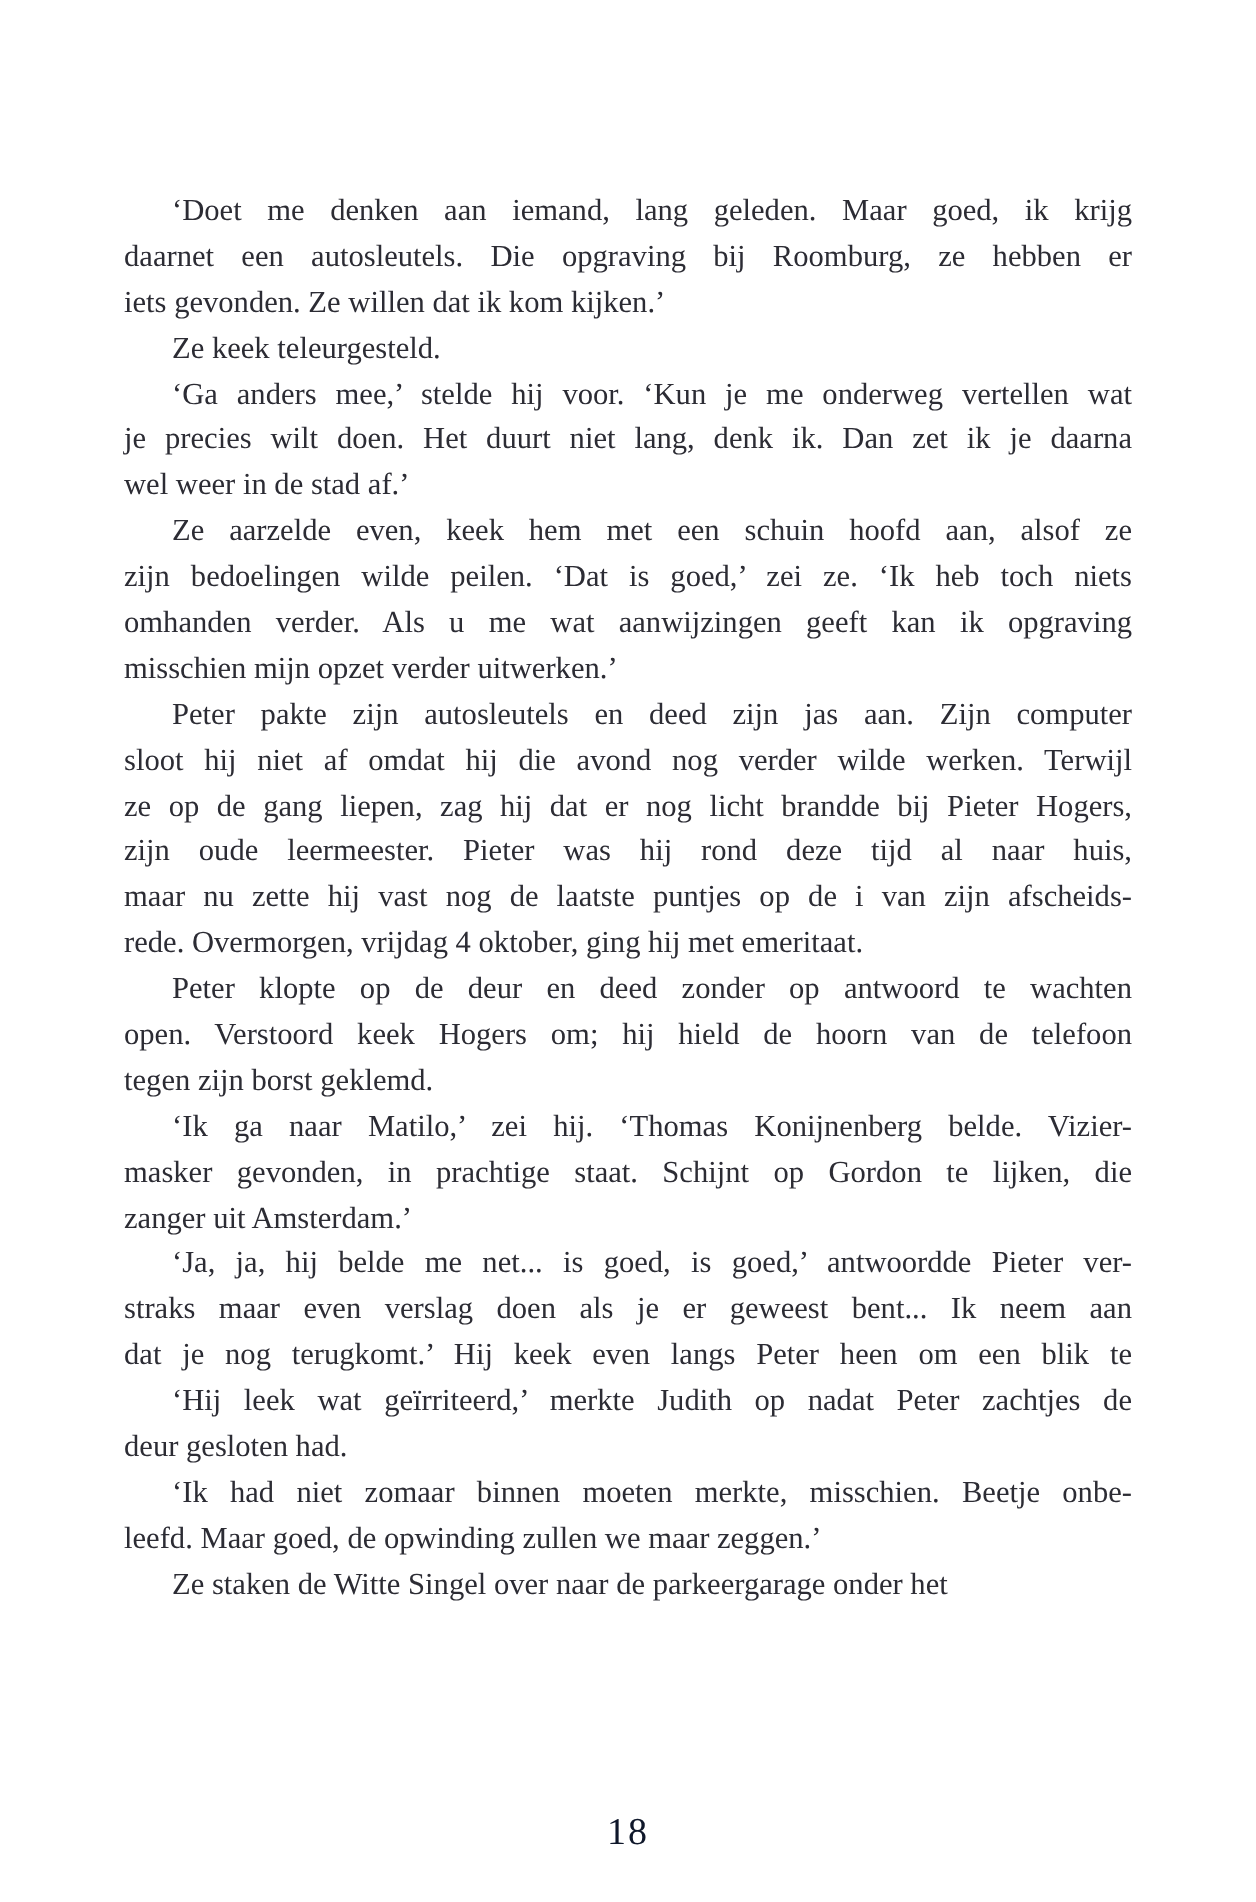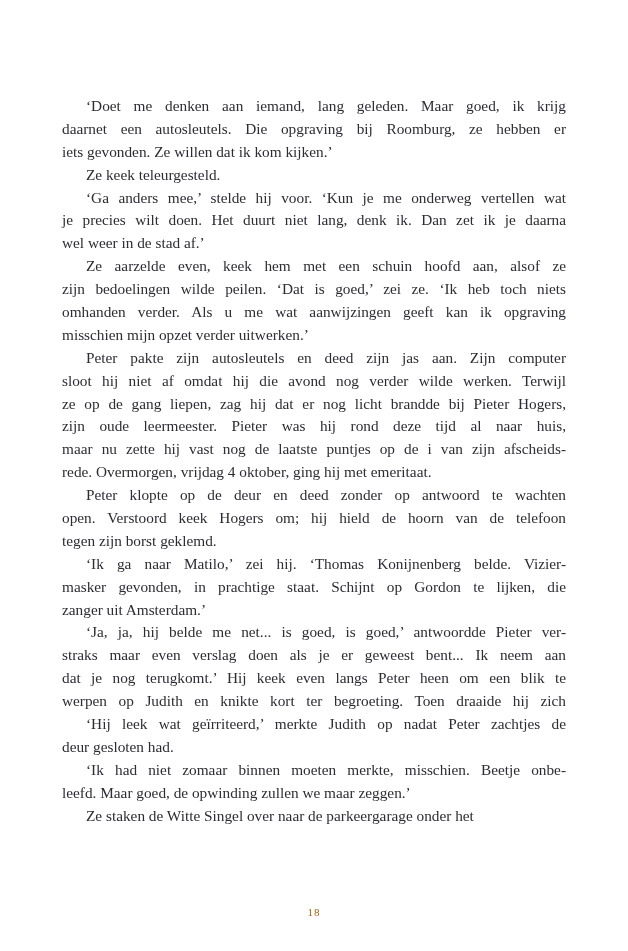--- a/index.html
+++ b/index.html
@@ -41,23 +41,23 @@
   }
   .line.last {
     text-align-last: left;
   }
   .page-number {
     position: absolute;
     top: 881px;
     left: 0;
     width: 100%;
     text-align: center;
-    font-size: 11px;
+    font-size: 19px;
     letter-spacing: 1px;
-    color: #a16207;
+    color: #0f172a;
   }
   .scan-edge-bottom {
     position: absolute;
     left: 0;
     bottom: 1px;
     width: 100%;
     height: 2px;
     background: #dcdcdc;
   }
 </style>
@@ -100,21 +100,20 @@
       </div>
       <div class="paragraph">
         <div class="line first">‘Ik ga naar Matilo,’ zei hij. ‘Thomas Konijnenberg belde. Vizier-</div>
         <div class="line">masker gevonden, in prachtige staat. Schijnt op Gordon te lijken, die</div>
         <div class="line last">zanger uit Amsterdam.’</div>
       </div>
       <div class="paragraph">
         <div class="line first">‘Ja, ja, hij belde me net... is goed, is goed,’ antwoordde Pieter ver-</div>
         <div class="line">straks maar even verslag doen als je er geweest bent... Ik neem aan</div>
         <div class="line">dat je nog terugkomt.’ Hij keek even langs Peter heen om een blik te</div>
-        <div class="line">werpen op Judith en knikte kort ter begroeting. Toen draaide hij zich</div>
       </div>
       <div class="paragraph">
         <div class="line first">‘Hij leek wat geïrriteerd,’ merkte Judith op nadat Peter zachtjes de</div>
         <div class="line last">deur gesloten had.</div>
       </div>
       <div class="paragraph">
         <div class="line first">‘Ik had niet zomaar binnen moeten merkte, misschien. Beetje onbe-</div>
         <div class="line last">leefd. Maar goed, de opwinding zullen we maar zeggen.’</div>
       </div>
       <div class="paragraph">

